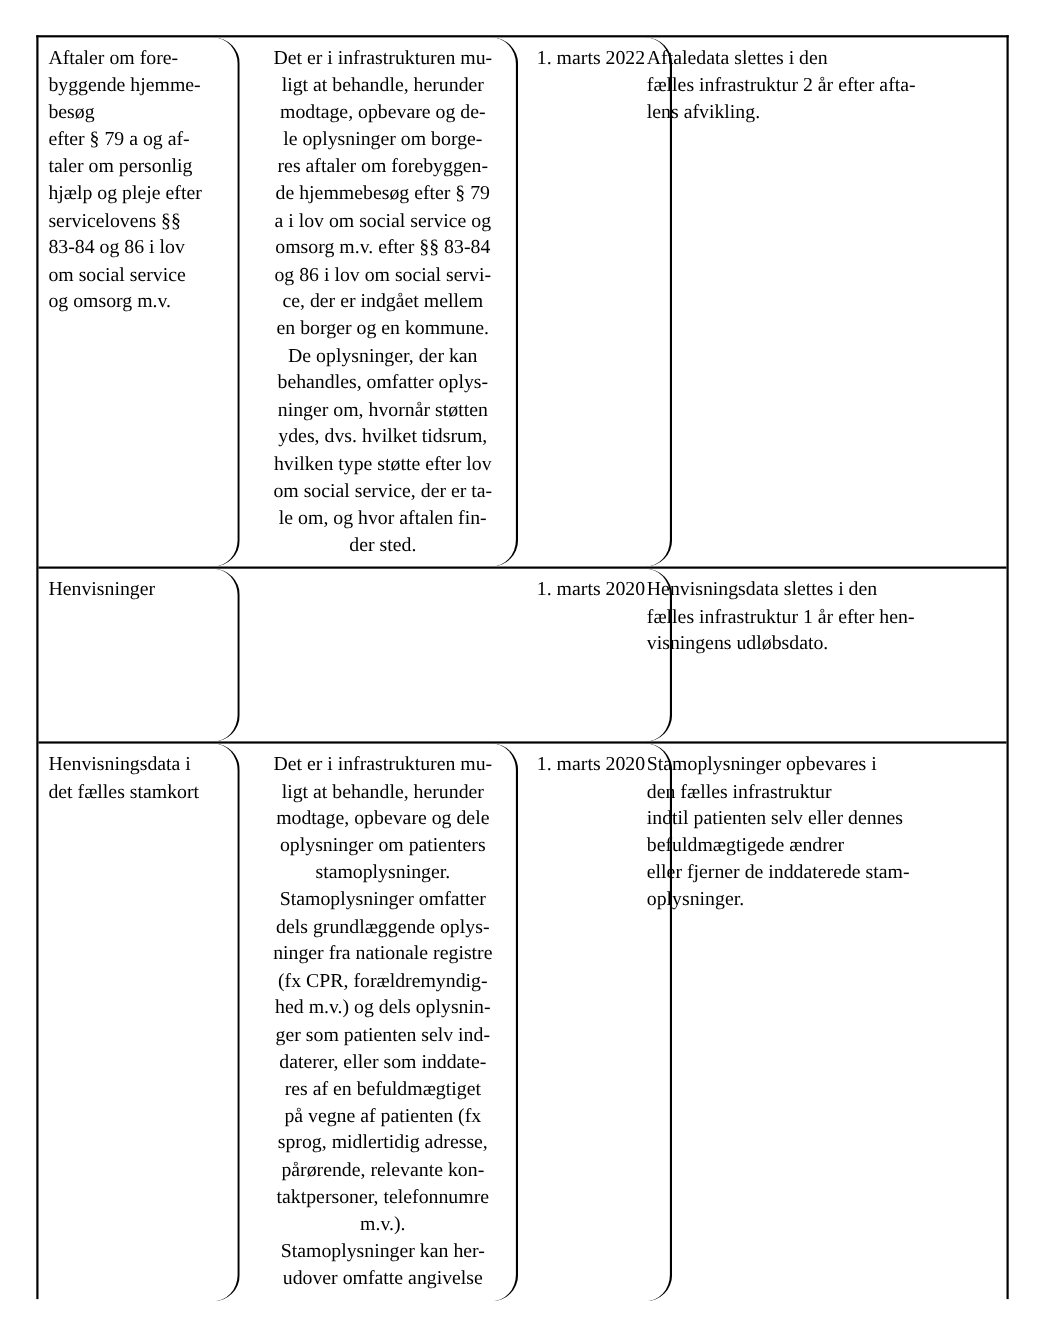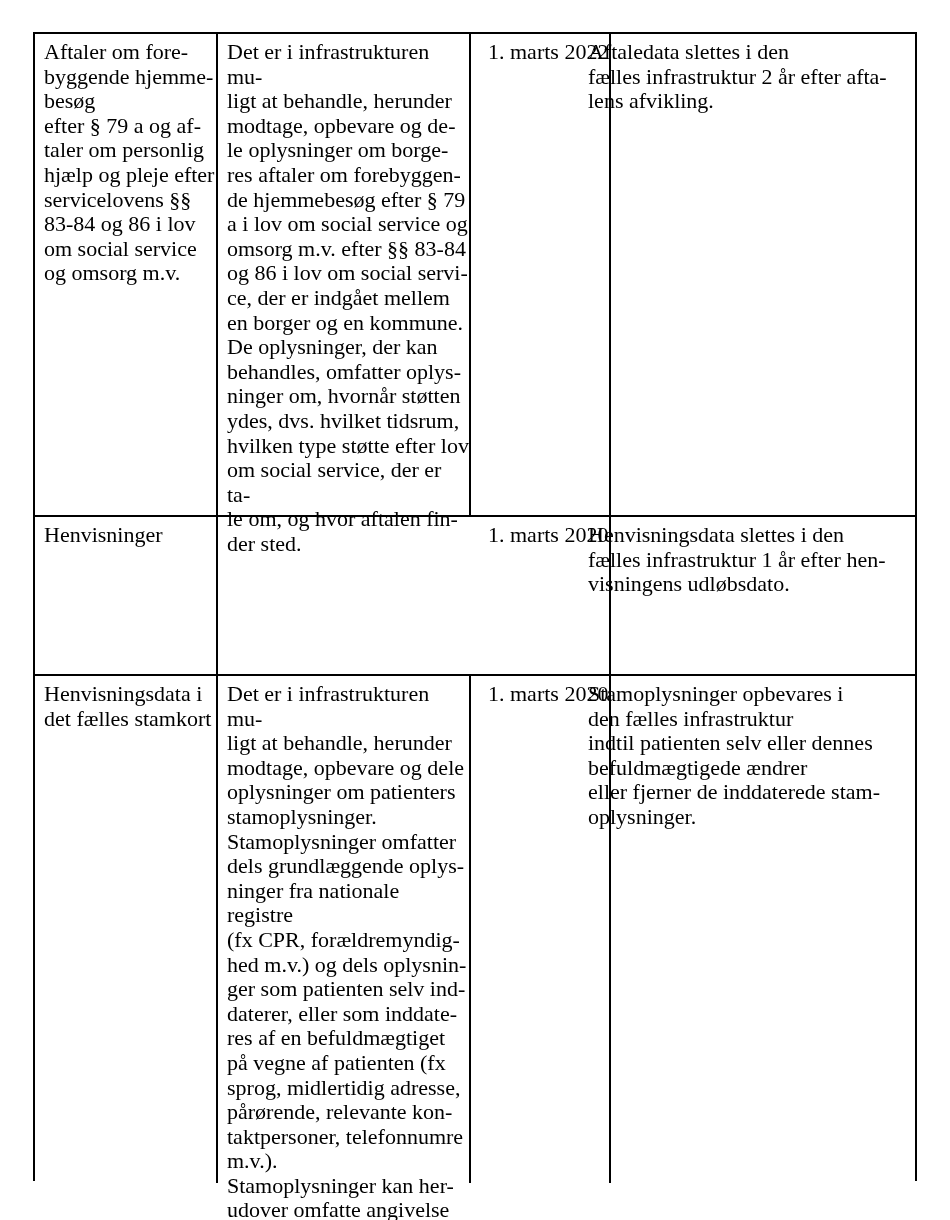--- a/index.html
+++ b/index.html
@@ -34,26 +34,27 @@
     }
     .row.r1 { top: 0; height: 483px; border-bottom: 2px solid #000; }
     .row.r2 { top: 483px; height: 159px; border-bottom: 2px solid #000; }
     .row.r3 { top: 642px; height: 507px; }
     .cell {
       position: absolute;
       top: 0;
       bottom: 0;
       box-sizing: border-box;
       padding: 6px 0 0 9px;
-      font-size: 22px;
+      font-size: 18px;
       line-height: 24.6px;
       white-space: pre-line;
+      border-radius: 24px;
     }
     .c1 { left: 0; width: 183px; border-right: 2px solid #000; }
-    .c2 { left: 183px; width: 253px; border-right: 2px solid #000; }
+    .c2 { left: 183px; width: 253px; border-right: 2px solid #000; text-align: center; }
     .c3 { left: 436px; width: 140px; border-right: 2px solid #000; padding-left: 17px; }
     .c4 { left: 544px; right: 0; }
   </style>
 </head>
 <body>
 
 <div class="table">
 
   <div class="row r1">
     <div class="cell c1">Aftaler om fore-

